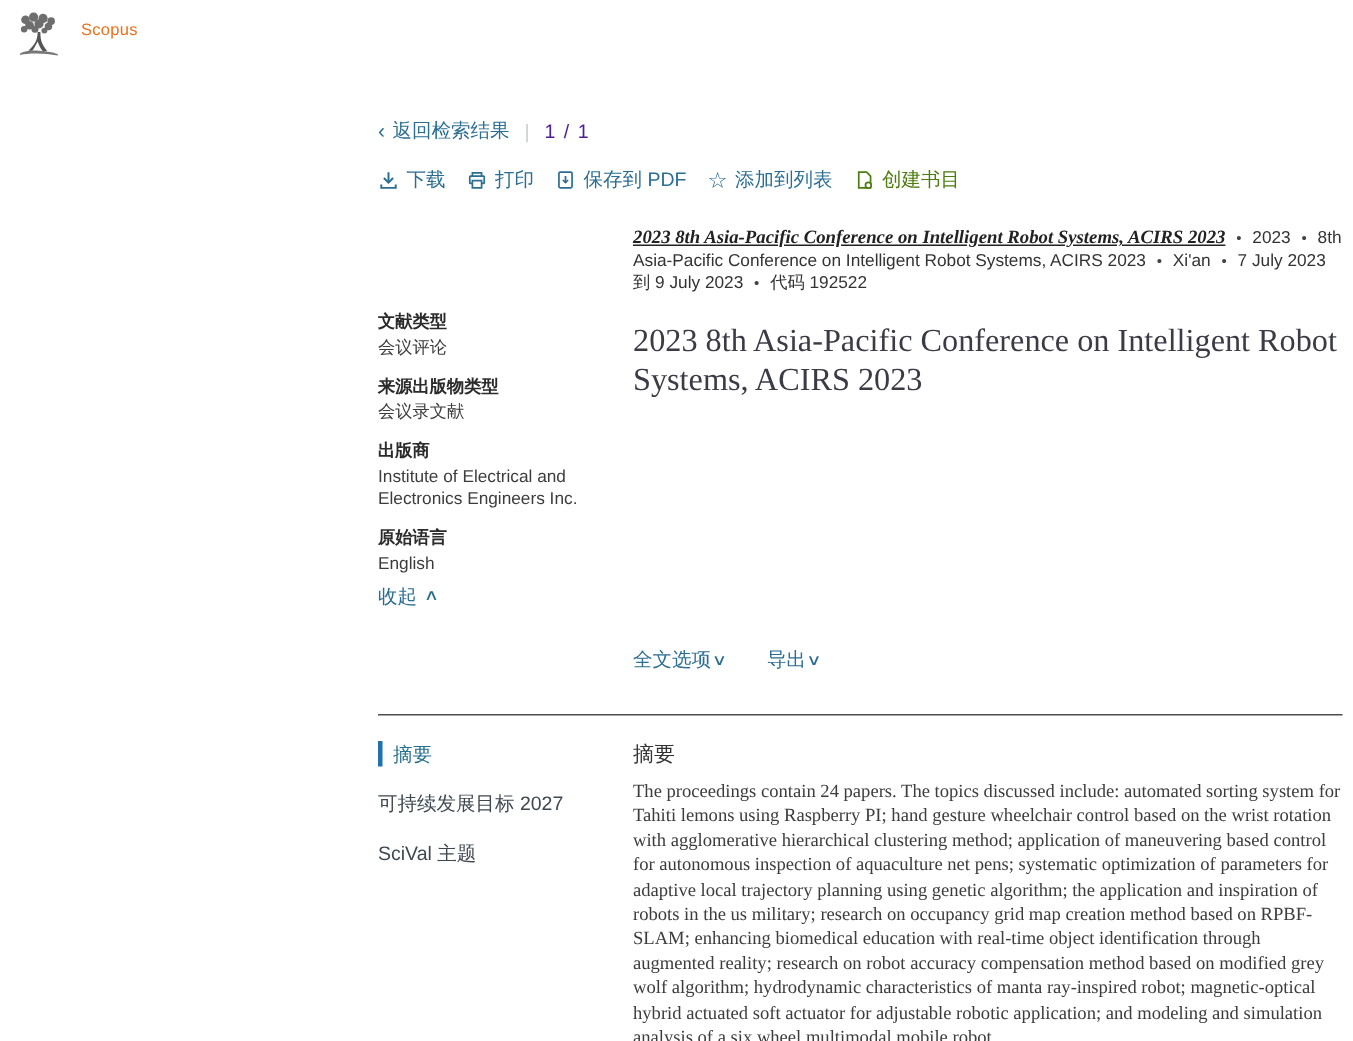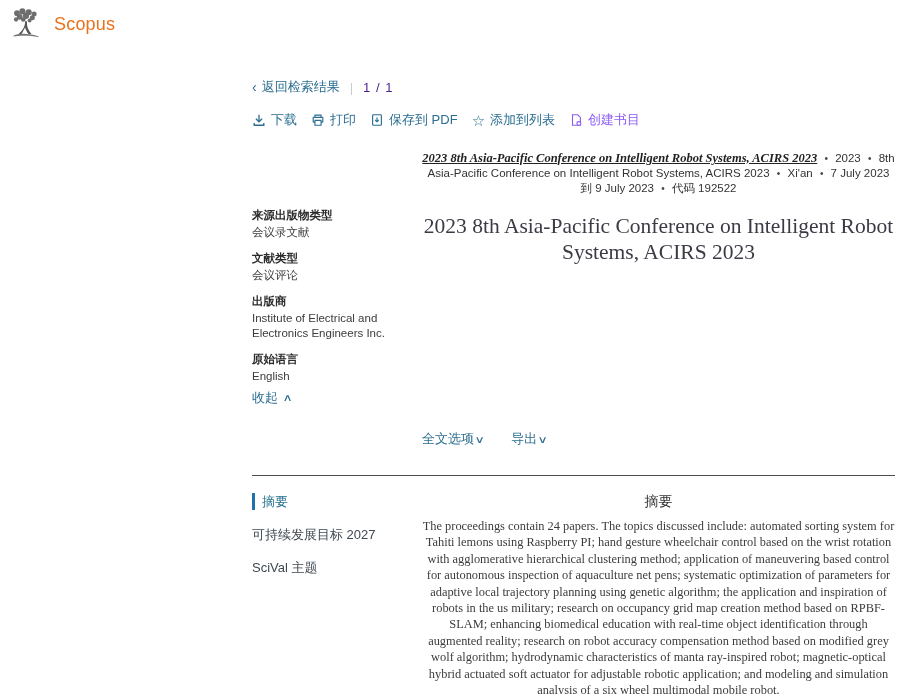--- a/index.html
+++ b/index.html
@@ -2,42 +2,42 @@
 <html><head>
 <meta charset="utf-8">
 <style>
   * { margin:0; padding:0; box-sizing:border-box; }
   html,body { width:902px; height:694px; background:#fff; overflow:hidden;
     font-family:"Liberation Sans","DejaVu Sans",sans-serif; color:#333; }
 
   
   .header { padding:6px 0 0 8px; height:44px; display:flex; align-items:flex-start; }
   .logo-mark { width:36px; height:36px; color:#555; }
-  .brand { font-size:18px; color:#e9711c; margin:8px 0 0 10px; font-weight:400; letter-spacing:.2px; }
+  .brand { font-size:11px; color:#e9711c; margin:8px 0 0 10px; font-weight:400; letter-spacing:.2px; }
 
   .content { margin:34px 7px 0 252px; }
 
   
   .navrow { display:flex; align-items:center; font-size:13px; }
   .link { color:#2b6e91; cursor:pointer; text-decoration:none; }
   .back-chev { color:#2b6e91; margin-right:5px; font-size:14px; }
   .navrow .sep { color:#c9ced2; margin:0 10px; }
   .pagecount { color:#4c1d95; letter-spacing:1px; }
 
   
   .toolbar { display:flex; align-items:center; margin-top:15px; font-size:13px; }
   .tool { display:flex; align-items:center; gap:5px; color:#2b6e91; margin-right:14px; cursor:pointer; }
   .tool svg { display:block; }
-  .tool.disabled { color:#8b5cf6; cursor:default; }
+  .tool.disabled { color:#4d7c0f; cursor:default; }
   .star-glyph { font-size:15px; line-height:13px; }
 
   
   .cols { display:flex; margin-top:22px; }
   .col-left { width:170px; flex-shrink:0; }
-  .col-right { flex:1; min-width:0;text-align:center; }
+  .col-right { flex:1; min-width:0; }
 
   
   .refline { font-size:11.5px; line-height:15px; color:#333; }
   .ref-title { font-family:"Liberation Serif","DejaVu Serif",serif; font-style:italic; font-weight:bold;
     font-size:12.5px; color:#222; text-decoration:underline; cursor:pointer; }
   .bullet { color:#444; margin:0 4px; font-size:10px; }
 
   
   .doc-title { font-family:"Liberation Serif","DejaVu Serif",serif; font-weight:400;
     font-size:21.5px; line-height:26px; color:#3b3b45; margin-top:17px; }
@@ -132,26 +132,26 @@
           <path d="M4 2h6l3 3v9H4z"></path>
           <circle cx="11.3" cy="12" r="2.2" fill="#fff"></circle>
         </svg>
       <span>创建书目</span>
     </span>
   </div>
 
   <div class="cols">
     <div class="col-left meta">
       <div class="meta-group">
+        <div class="meta-label">文献类型</div>
+        <div class="meta-value">会议评论</div>
+      </div>
+      <div class="meta-group">
         <div class="meta-label">来源出版物类型</div>
         <div class="meta-value">会议录文献</div>
-      </div>
-      <div class="meta-group">
-        <div class="meta-label">文献类型</div>
-        <div class="meta-value">会议评论</div>
       </div>
       <div class="meta-group">
         <div class="meta-label">出版商</div>
         <div class="meta-value">Institute of Electrical and Electronics Engineers Inc.</div>
       </div>
       <div class="meta-group" style="margin-bottom:4px;">
         <div class="meta-label">原始语言</div>
         <div class="meta-value">English</div>
       </div>
       <a class="link collapse-link">

